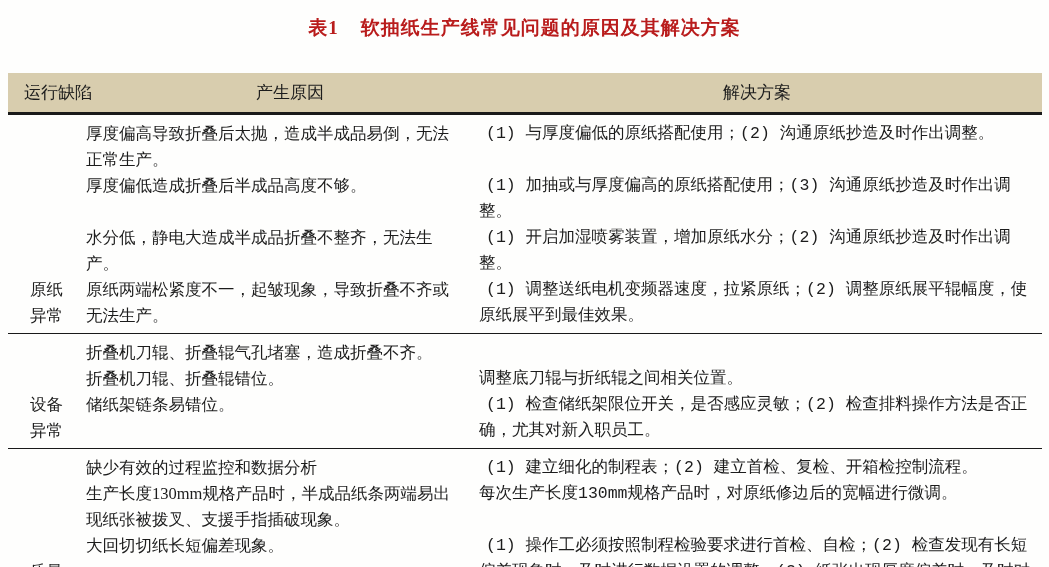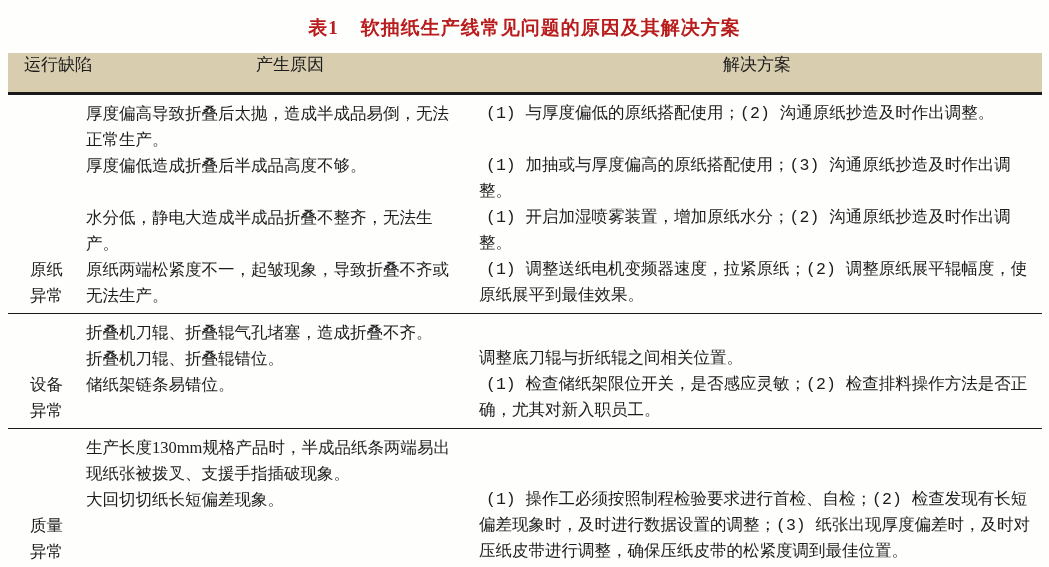--- a/index.html
+++ b/index.html
@@ -27,25 +27,27 @@
   .title .title-label { margin-right: 22px; }
 
   .table {
     position: absolute;
     left: 8px;
     top: 53px;
     width: 1034px;
   }
   .thead {
     display: flex;
+    align-items: center;
     height: 42px;
     background: #d8cdae;
     border-bottom: 3px solid #1a1a1a;
     font-size: 17px;
     box-sizing: border-box;
+    margin-top: 20px;
   }
   .th { box-sizing: border-box; }
   .th-defect   { width: 240px; padding-left: 16px; }
   .th-cause    { width: 467px; padding-left: 8px; }
   .th-solution { flex: 1; padding-left: 8px; }
 
   .section {
     display: flex;
     padding: 6px 0 4px 0;
     border-bottom: 1.5px solid #1a1a1a;
@@ -130,21 +132,26 @@
               <div class="solution indent">(1) 检查储纸架限位开关，是否感应灵敏；(2) 检查排料操作方法是否正确，尤其对新入职员工。</div>
             </div>
           </div>
         </div>
         <div class="section">
           <div class="cat">
             <div class="cat-inner">质量异常</div>
           </div>
           <div class="rows">
             <div class="pair">
+              <div class="cause">缺少有效的过程监控和数据分析</div>
+              <div class="solution indent">(1) 建立细化的制程表；(2) 建立首检、复检、开箱检控制流程。</div>
+            </div>
+            <div class="pair">
               <div class="cause">生产长度130mm规格产品时，半成品纸条两端易出现纸张被拨叉、支援手指插破现象。</div>
+              <div class="solution">每次生产长度130mm规格产品时，对原纸修边后的宽幅进行微调。</div>
             </div>
             <div class="pair">
               <div class="cause">大回切切纸长短偏差现象。</div>
               <div class="solution indent">(1) 操作工必须按照制程检验要求进行首检、自检；(2) 检查发现有长短偏差现象时，及时进行数据设置的调整；(3) 纸张出现厚度偏差时，及时对压纸皮带进行调整，确保压纸皮带的松紧度调到最佳位置。</div>
             </div>
           </div>
         </div>
       </div>
   </div>
 

